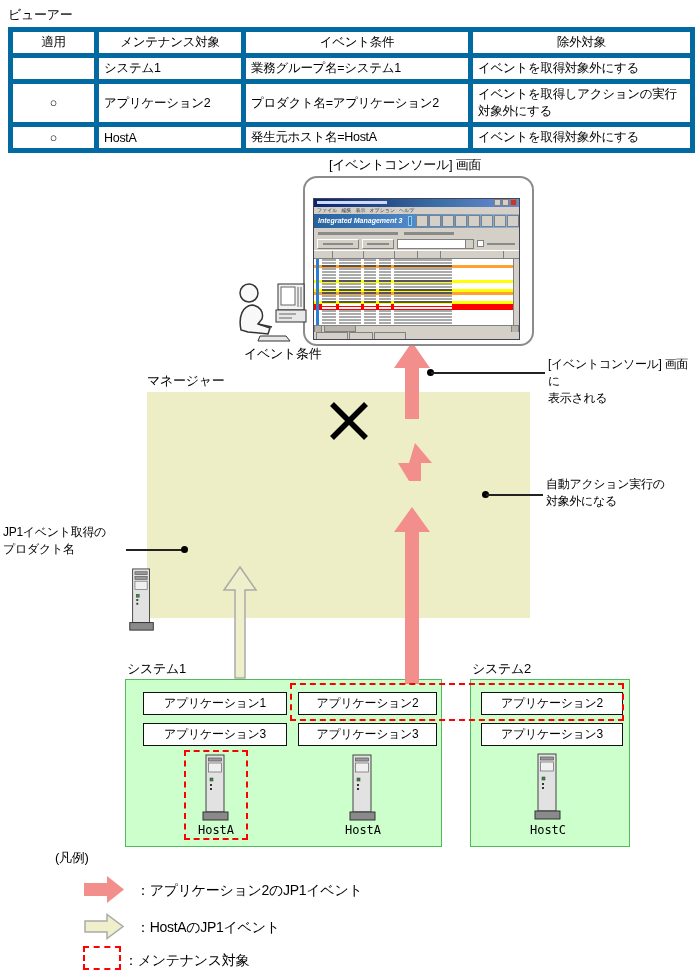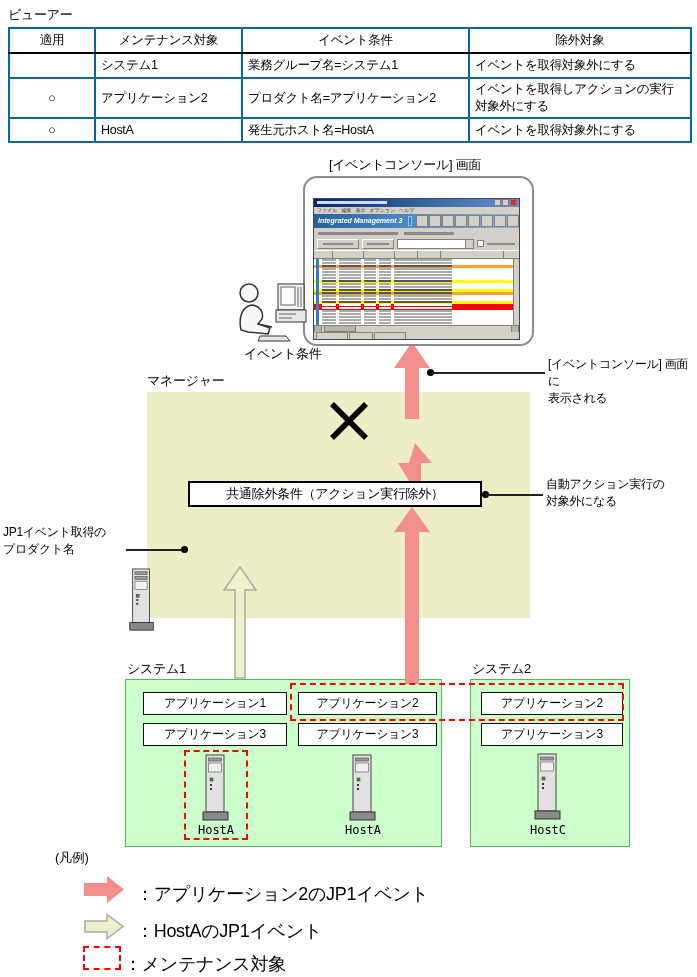--- a/index.html
+++ b/index.html
@@ -4,21 +4,21 @@
 <style>
   html,body{margin:0;padding:0;background:#fff;}
   #canvas{position:relative;width:697px;height:977px;background:#fff;
     font-family:"Liberation Sans","DejaVu Sans",sans-serif;color:#000;overflow:hidden;}
   .abs{position:absolute;}
   .jp{letter-spacing:-0.3px;}
 
   
   #doc-title{left:8px;top:6px;font-size:13px;}
   #cond-table{left:8px;top:27px;border-collapse:collapse;table-layout:fixed;}
-  #cond-table th,#cond-table td{border:2px solid #0369a1;font-size:12.5px;font-weight:normal;
+  #cond-table th,#cond-table td{border:5px solid #0369a1;font-size:12.5px;font-weight:normal;
     padding:2px 5px;vertical-align:middle;overflow:hidden;}
   #cond-table{border:2px solid #000;}
   #cond-table tr.hdr th{text-align:center;border-bottom:2px solid #000;}
   #cond-table td.c0{text-align:center;}
   #cond-table col.w0{width:86px}#cond-table col.w1{width:147px}
   #cond-table col.w2{width:227px}#cond-table col.w3{width:222px}
 
   
   #console-label{left:329px;top:156px;font-size:13px;}
   #monitor{left:303px;top:176px;width:227px;height:166px;border:2px solid #8c8c8c;
@@ -86,21 +86,21 @@
   .sys-box{background:var(--system-bg);border:1px solid var(--system-border);z-index:1;}
   .app-box{background:#fff;border:1px solid #111;display:flex;align-items:center;justify-content:center;
     font-size:12px;z-index:2;white-space:nowrap;}
   .dashed{border:2px dashed var(--maint-red);z-index:3;}
   .host-label{font-family:"DejaVu Sans Mono","Liberation Mono",monospace;font-size:12px;
     text-align:center;width:60px;z-index:2;}
   svg.tower{z-index:2;}
 
   
   #legend-title{left:55px;top:849px;font-size:13px;}
-  .legend-text{font-size:18px;}
+  .legend-text{font-size:14px;}
 </style>
 </head>
 <body>
 
 <div id="canvas">
 
   <div class="abs jp" id="doc-title">ビューアー</div>
 
   <table class="abs" id="cond-table">
     <colgroup>
@@ -413,21 +413,20 @@
     <polygon class="pink" points="17,0 34,20 23,20 23,38 11,38 0,20 11,20"></polygon>
   </svg>
   <svg class="abs arrow" style="left:394px;top:507px" width="36" height="177" viewBox="0 0 36 177">
     <polygon class="pink" points="18,0 36,25 25,25 25,177 11,177 11,25 0,25"></polygon>
   </svg>
 
   <svg class="abs arrow" style="left:223px;top:566px" width="34" height="113" viewBox="0 0 34 113">
     <polygon class="beige" points="17,1 33,24 22,24 22,112 12,112 12,24 1,24"></polygon>
   </svg>
 
-  <div class="abs wbox jp" id="action-excl">共通除外条件（アクション実行除外）</div>
 
   <svg class="abs" id="x-mark" width="40" height="40" viewBox="0 0 40 40">
     <line x1="3" y1="3" x2="37" y2="37" stroke="#000" stroke-width="5.5"></line>
     <line x1="37" y1="3" x2="3" y2="37" stroke="#000" stroke-width="5.5"></line>
   </svg>
 
   <svg class="abs tower" style="left:124px;top:568px" width="36" height="64" viewBox="0 0 28 68">
     <rect x="4" y="1" width="18" height="57" fill="#e2e2e2" stroke="#444"></rect>
     <rect x="6.5" y="4" width="13" height="3" fill="#9a9a9a" stroke="#555" stroke-width="0.7"></rect>
     <rect x="6.5" y="9" width="13" height="3" fill="#9a9a9a" stroke="#555" stroke-width="0.7"></rect>

